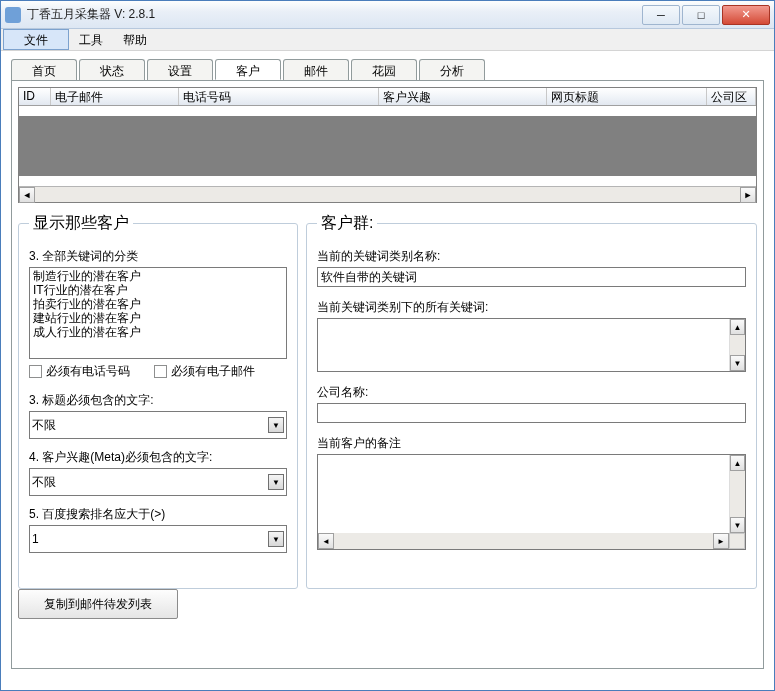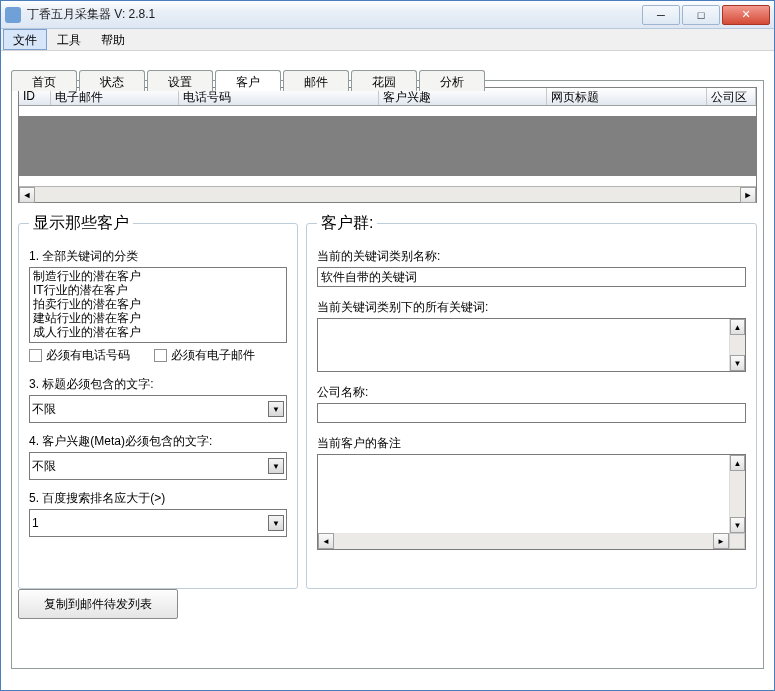--- a/index.html
+++ b/index.html
@@ -10,49 +10,49 @@
   .titlebar { height:28px; background:linear-gradient(#fdfefe,#e9eff7 40%,#dde7f3); display:flex; align-items:center; padding:0 4px; border-bottom:1px solid #b7c8dd;}
   .titlebar .icon { width:16px; height:16px; margin-right:6px; background:#6fa0d8; border-radius:3px; display:inline-block;}
   .titlebar .title { flex:1; font-size:12px; color:#1a1a1a; }
   .winbtns { display:flex; gap:2px;}
   .winbtn { width:38px; height:20px; border:1px solid #9fb5cf; background:linear-gradient(#f4f8fc,#dfe9f4); display:flex; align-items:center; justify-content:center; font-size:11px; border-radius:2px; cursor:default;}
   .winbtn.close { width:48px; background:linear-gradient(#f29a8f,#d44a36); color:#fff; border-color:#a83424;}
 
   
   .menubar { height:22px; background:#f0f0f0; border-bottom:1px solid #d4d4d4; display:flex; align-items:stretch; padding-left:2px;}
   .menuitem { padding:3px 10px; cursor:default; }
-  .menuitem.selected { border:1px solid #7da2ce; background:#d7e6f9; padding:2px 9px;}
+  .menuitem.selected { border:1px solid #7da2ce; background:#d7e6f9; padding:2px 20px;}
 
   
   .client { padding:8px 10px; }
 
   
   .tabrow { display:flex; border-bottom:1px solid #919b9c; height:22px; }
-  .tab { width:66px; text-align:center; padding:3px 0; border:1px solid #919b9c; border-bottom:none; margin-right:2px; background:#f4f4f2; border-radius:3px 3px 0 0; cursor:default; position:relative; top:11px;}
+  .tab { width:66px; text-align:center; padding:3px 0; border:1px solid #919b9c; border-bottom:none; margin-right:2px; background:#f4f4f2; border-radius:3px 3px 0 0; cursor:default; position:relative; top:0;}
   .tab.active { background:#fff; border-bottom:1px solid #fff; font-weight:normal;}
   .tabcontent { border:1px solid #919b9c; border-top:none; padding:6px; height:588px; background:#fff;}
 
   
   .grid-wrap { border:1px solid #808080; height:116px; display:flex; flex-direction:column; background:#fff;gap:10px;}
   .grid-head { display:flex; background:linear-gradient(#fff,#eef2f7 60%,#e2e8f0); border-bottom:1px solid #a0a0a0; height:18px;}
   .gh { border-right:1px solid #c8c8c8; padding:1px 4px; font-size:12px; overflow:hidden; white-space:nowrap;}
   .grid-body { flex:1; background:#808080;}
   .grid-scroll { display:flex; height:16px; background:#eceae6; border-top:1px solid #b5b5b5;}
   .scroll-arrow { width:16px; height:16px; border:1px solid #a0a0a0; background:linear-gradient(#fafafa,#e0e0e0); display:flex; align-items:center; justify-content:center; font-size:9px;}
   .scroll-track { flex:1; background:#eceae6;}
 
   
   .groups { display:flex; gap:8px; margin-top:10px; height:376px;}
   fieldset { border:1px solid #bfcddb; border-radius:3px; padding:10px 10px 8px 10px; margin:0;}
   legend { padding:0 4px; font-size:16px;}
   .left-group { width:280px; }
   .right-group { flex:1; }
 
   .lbl { display:block; margin-bottom:2px; margin-top:4px;}
-  .listbox { width:100%; height:76px; border:1px solid #7a7a7a; padding:1px; overflow:auto; font-size:12px; background:#fff;}
+  .listbox { width:100%; height:92px; border:1px solid #7a7a7a; padding:1px; overflow:auto; font-size:12px; background:#fff;}
   .listbox div { padding:0 2px; line-height:14px;}
 
   .chkrow { display:flex; gap:24px; margin-top:4px;}
   .chk { display:flex; align-items:center; gap:4px;}
   .chkbx { width:13px; height:13px; border:1px solid #8e8f8f; background:#fff; display:inline-block;}
 
   .combo { width:100%; height:28px; border:1px solid #7a7a7a; background:#fff; display:flex; align-items:center; padding:0 2px; position:relative; margin-top:2px;}
   .combo .cval { flex:1; font-size:12px; }
   .combo .cbtn { width:16px; height:16px; border:1px solid #707070; background:linear-gradient(#f5f5f5,#d8d8d8); display:flex; align-items:center; justify-content:center; font-size:8px;}
 
@@ -120,21 +120,21 @@
         <div class="scroll-track"></div>
         <div class="scroll-arrow">►</div>
       </div>
     </div>
 
     <div class="groups">
 
       <fieldset class="left-group">
         <legend>显示那些客户</legend>
 
-        <span class="lbl">1. 全部关键词的分类</span>
+        <span class="lbl">3. 全部关键词的分类</span>
         <div class="listbox">
           <div>制造行业的潜在客户</div>
           <div>IT行业的潜在客户</div>
           <div>拍卖行业的潜在客户</div>
           <div>建站行业的潜在客户</div>
           <div>成人行业的潜在客户</div>
         </div>
 
         <div class="chkrow">
           <label class="chk">

